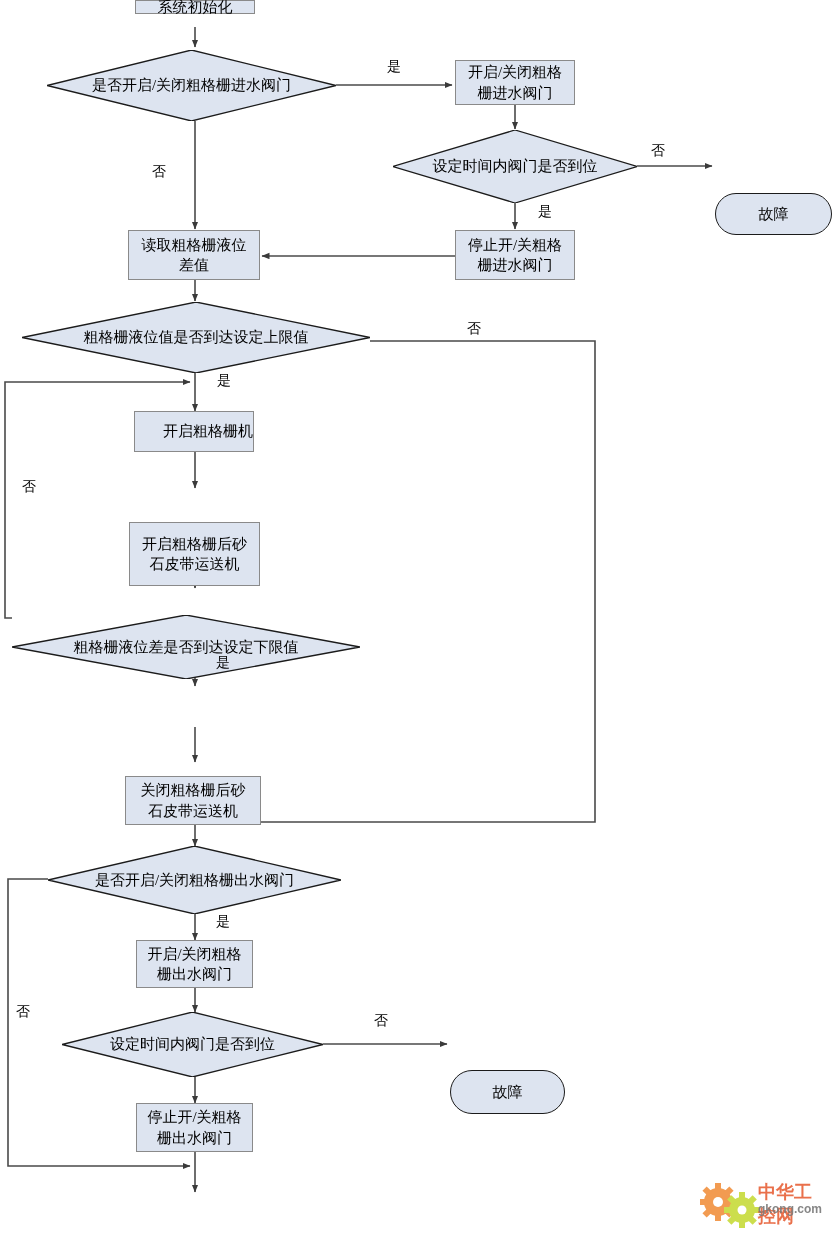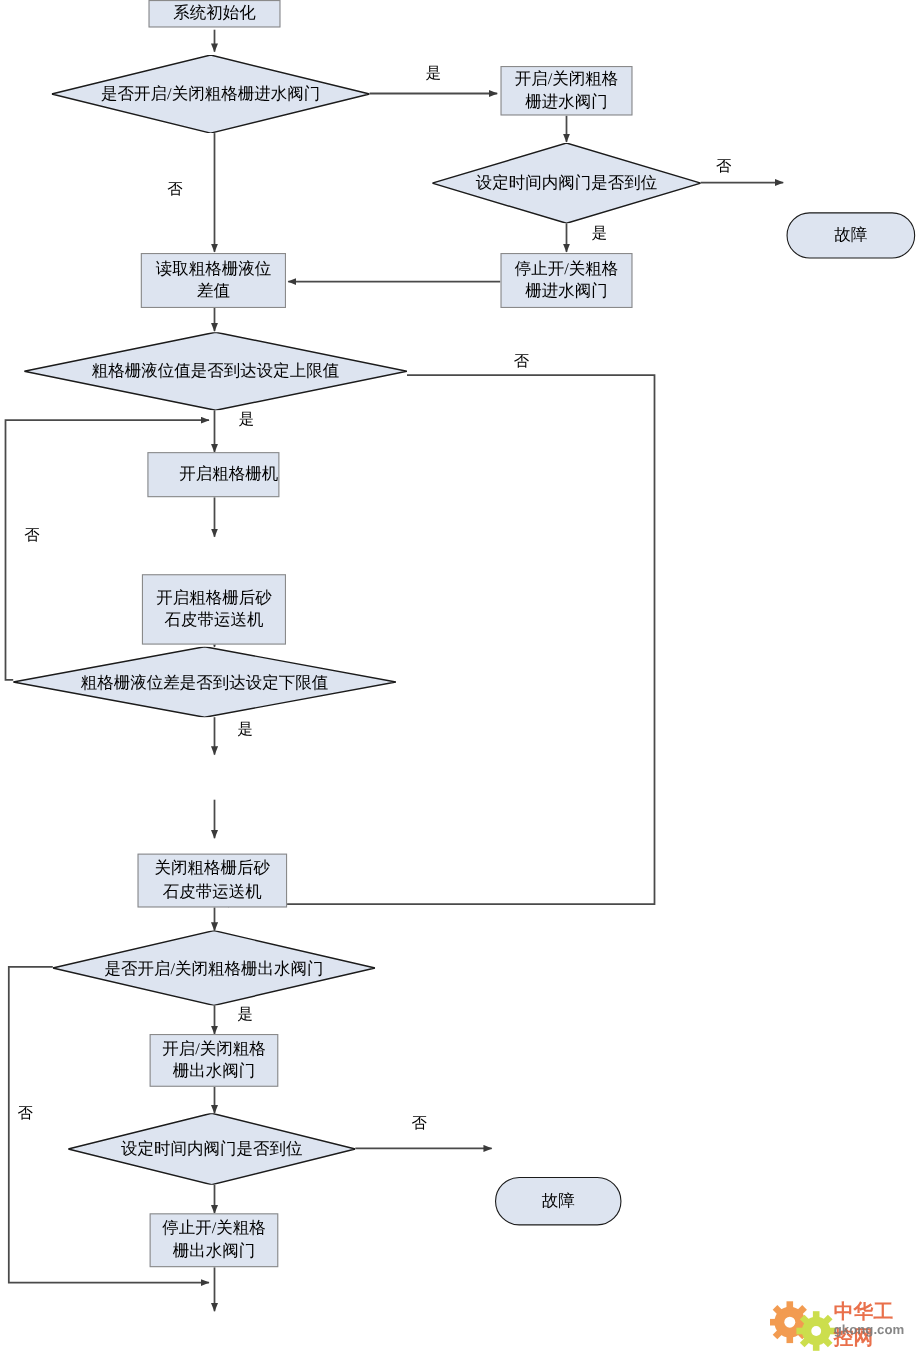--- a/index.html
+++ b/index.html
@@ -157,21 +157,21 @@
       <path d="M195,1152 L195,1192"></path>
 
       <path d="M12,618 L5,618 L5,382 L190,382"></path>
 
       <path d="M370,341 L595,341 L595,822 L201,822"></path>
 
       <path d="M48,879 L8,879 L8,1166 L190,1166"></path>
     </g>
   </svg>
 
-  <div class="node process" style="left:135px; top:0px; width:120px; height:25px;font-family:Liberation Serif, serif;">
+  <div class="node process" style="left:135px; top:0px; width:120px; height:14px;font-family:Liberation Serif, serif;">
     <span>系统初始化</span>
   </div>
 
   <div class="diamond-wrap" style="left:47px; top:50px; width:289px; height:71px;">
     <svg width="289" height="71">
       <polygon points="144.5,0 289,35.5 144.5,71 0,35.5" fill="#dde4f0" stroke="#1b1b1b" stroke-width="1.3"></polygon>
     </svg>
     <div class="diamond-label">是否开启/关闭粗格栅进水阀门</div>
   </div>
 
@@ -210,21 +210,21 @@
 
   <div class="node process" style="left:134px; top:411px; width:120px; height:41px;padding-left:28px;">
     <span>开启粗格栅机</span>
   </div>
 
   <div class="node process" style="left:129px; top:489px; width:131px; height:64px;margin-top:33px;">
     <span>开启粗格栅后砂
 石皮带运送机</span>
   </div>
 
-  <div class="diamond-wrap" style="left:12px; top:588px; width:348px; height:64px;font-family:Liberation Serif, serif;">
+  <div class="diamond-wrap" style="left:12px; top:615px; width:348px; height:64px;font-family:Liberation Serif, serif;">
     <svg width="348" height="64">
       <polygon points="174,0 348,32 174,64 0,32" fill="#dde4f0" stroke="#1b1b1b" stroke-width="1.3"></polygon>
     </svg>
     <div class="diamond-label">粗格栅液位差是否到达设定下限值</div>
   </div>
 
 
   <div class="node process" style="left:125px; top:762px; width:136px; height:49px;margin-top:14px;">
     <span>关闭粗格栅后砂
 石皮带运送机</span>

